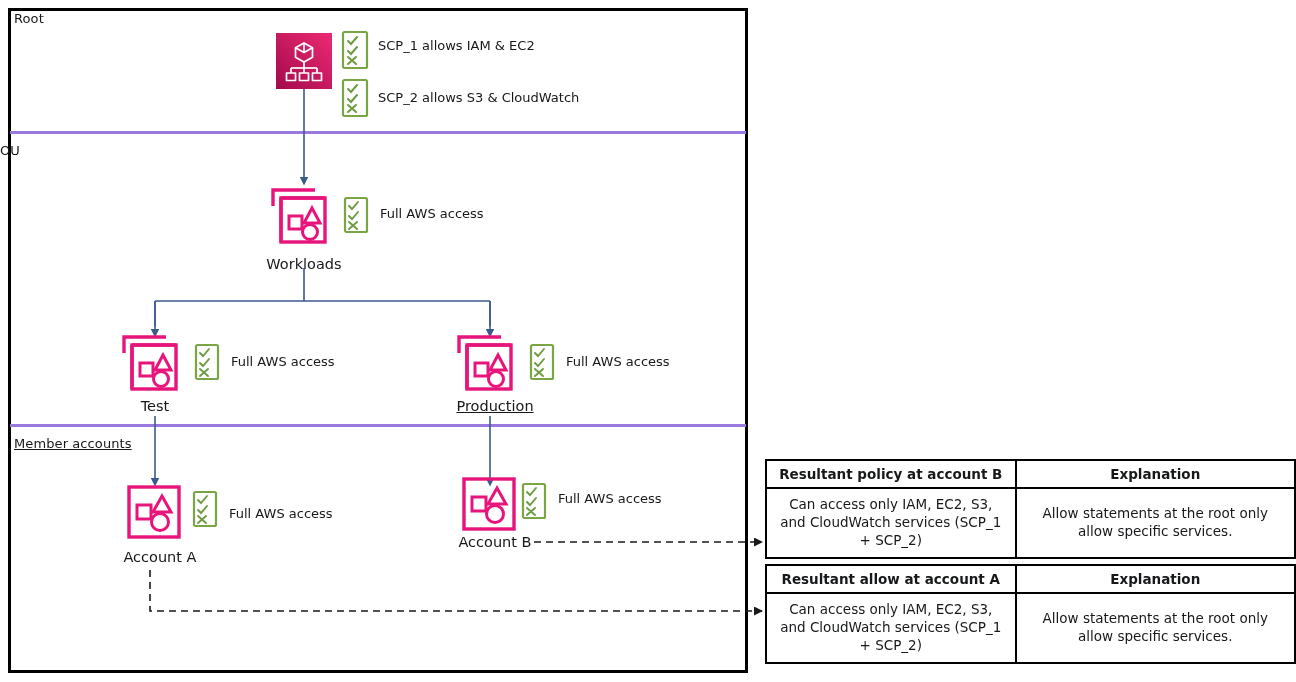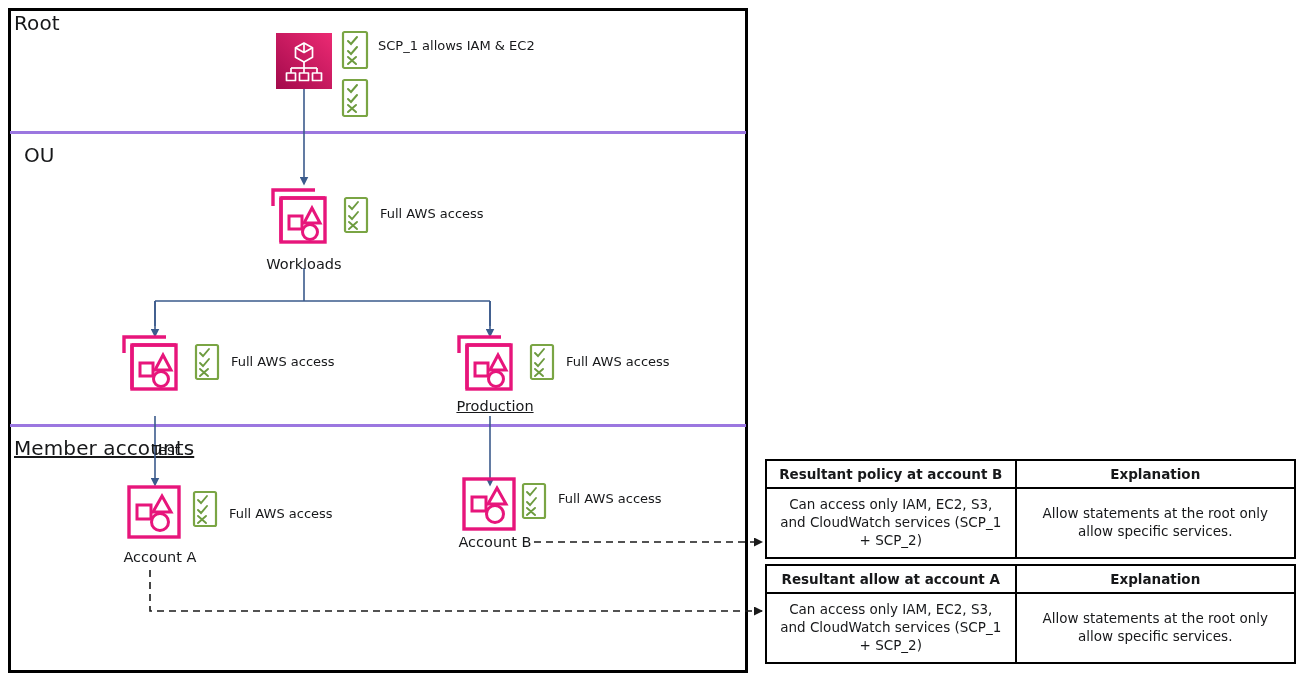--- a/index.html
+++ b/index.html
@@ -32,21 +32,21 @@
   
   .tier-divider {
     position: absolute;
     height: 3px;
     background: #9b77e0;
   }
 
   
   .tier-label {
     position: absolute;
-    font-size: 20px;
+    font-size: 13px;
     color: #17181a;
     white-space: nowrap;
     letter-spacing: 0.1px;
   }
 
   
   .node-label {
     position: absolute;
     font-size: 14.5px;
     color: #17181a;
@@ -108,21 +108,21 @@
 <body>
 
 <div id="canvas">
 
   <div class="diagram-frame"></div>
 
   <div class="tier-divider" style="left:10px; top:131px; width:736px;"></div>
   <div class="tier-divider" style="left:10px; top:424px; width:736px;"></div>
 
   <div class="tier-label" style="left:14px; top:11px;">Root</div>
-  <div class="tier-label" style="left:24px; top:143px;">OU</div>
+  <div class="tier-label" style="left:0; top:143px;">OU</div>
   <div class="tier-label" style="left:14px; top:436px;text-decoration:underline;">Member accounts</div>
 
   <svg class="connector-layer" viewBox="0 0 1296 682">
     <defs>
       <marker id="arrowSolid" markerWidth="9" markerHeight="9" refX="4.5" refY="4.5" orient="auto" markerUnits="userSpaceOnUse">
         <path d="M0,0 L9,4.5 L0,9 z" fill="#3b5b8c"></path>
       </marker>
       <marker id="arrowDash" markerWidth="9" markerHeight="9" refX="8" refY="4.5" orient="auto" markerUnits="userSpaceOnUse">
         <path d="M0,0 L9,4.5 L0,9 z" fill="#1a1a1a"></path>
       </marker>
@@ -184,20 +184,21 @@
   <div class="icon-wrap" style="left:341px; top:78px;">
     <svg width="28" height="40" viewBox="0 0 28 40">
       <rect x="2" y="2" width="24" height="36" rx="1.5" fill="#ffffff" stroke="#7aa544" stroke-width="2.2"></rect>
       <g stroke="#6d9b3f" stroke-width="2" fill="none" stroke-linecap="round">
         <path d="M7,11 L10,14 L16,7"></path>
         <path d="M7,21 L10,24 L16,17"></path>
         <path d="M7,27 L15,34 M15,27 L7,34"></path>
       </g>
     </svg>
   </div>
+  <div class="policy-text" style="left:378px; top:90px;">SCP_2 allows S3 &amp; CloudWatch</div>
 
   <div class="icon-wrap" style="left:269px; top:186px;">
     <svg width="70" height="64" viewBox="0 0 70 64">
       <g fill="none" stroke="#e7157b" stroke-width="3.4" stroke-linejoin="miter">
         <path d="M4,20 L4,4 L46,4"></path>
         <path d="M12,12 L12,56 M12,12 L56,12"></path>
         <rect x="12" y="12" width="44" height="44"></rect>
       </g>
       <g fill="none" stroke="#e7157b" stroke-width="3">
         <rect x="20" y="30" width="13" height="13"></rect>
@@ -237,21 +238,21 @@
     <svg width="26" height="38" viewBox="0 0 26 38">
       <rect x="2" y="2" width="22" height="34" rx="1.5" fill="#ffffff" stroke="#7aa544" stroke-width="2.2"></rect>
       <g stroke="#6d9b3f" stroke-width="1.9" fill="none" stroke-linecap="round">
         <path d="M6,10 L9,13 L15,6"></path>
         <path d="M6,20 L9,23 L15,16"></path>
         <path d="M6,26 L14,33 M14,26 L6,33"></path>
       </g>
     </svg>
   </div>
   <div class="policy-text" style="left:231px; top:354px;">Full AWS access</div>
-  <div class="node-label" style="left:116px; top:398px; width:100px;margin-top:44px;">Test</div>
+  <div class="node-label" style="left:105px; top:398px; width:100px;">Test</div>
 
   <div class="icon-wrap" style="left:455px; top:333px;">
     <svg width="70" height="64" viewBox="0 0 70 64">
       <g fill="none" stroke="#e7157b" stroke-width="3.4" stroke-linejoin="miter">
         <path d="M4,20 L4,4 L46,4"></path>
         <path d="M12,12 L12,56 M12,12 L56,12"></path>
         <rect x="12" y="12" width="44" height="44"></rect>
       </g>
       <g fill="none" stroke="#e7157b" stroke-width="3">
         <rect x="20" y="30" width="13" height="13"></rect>

